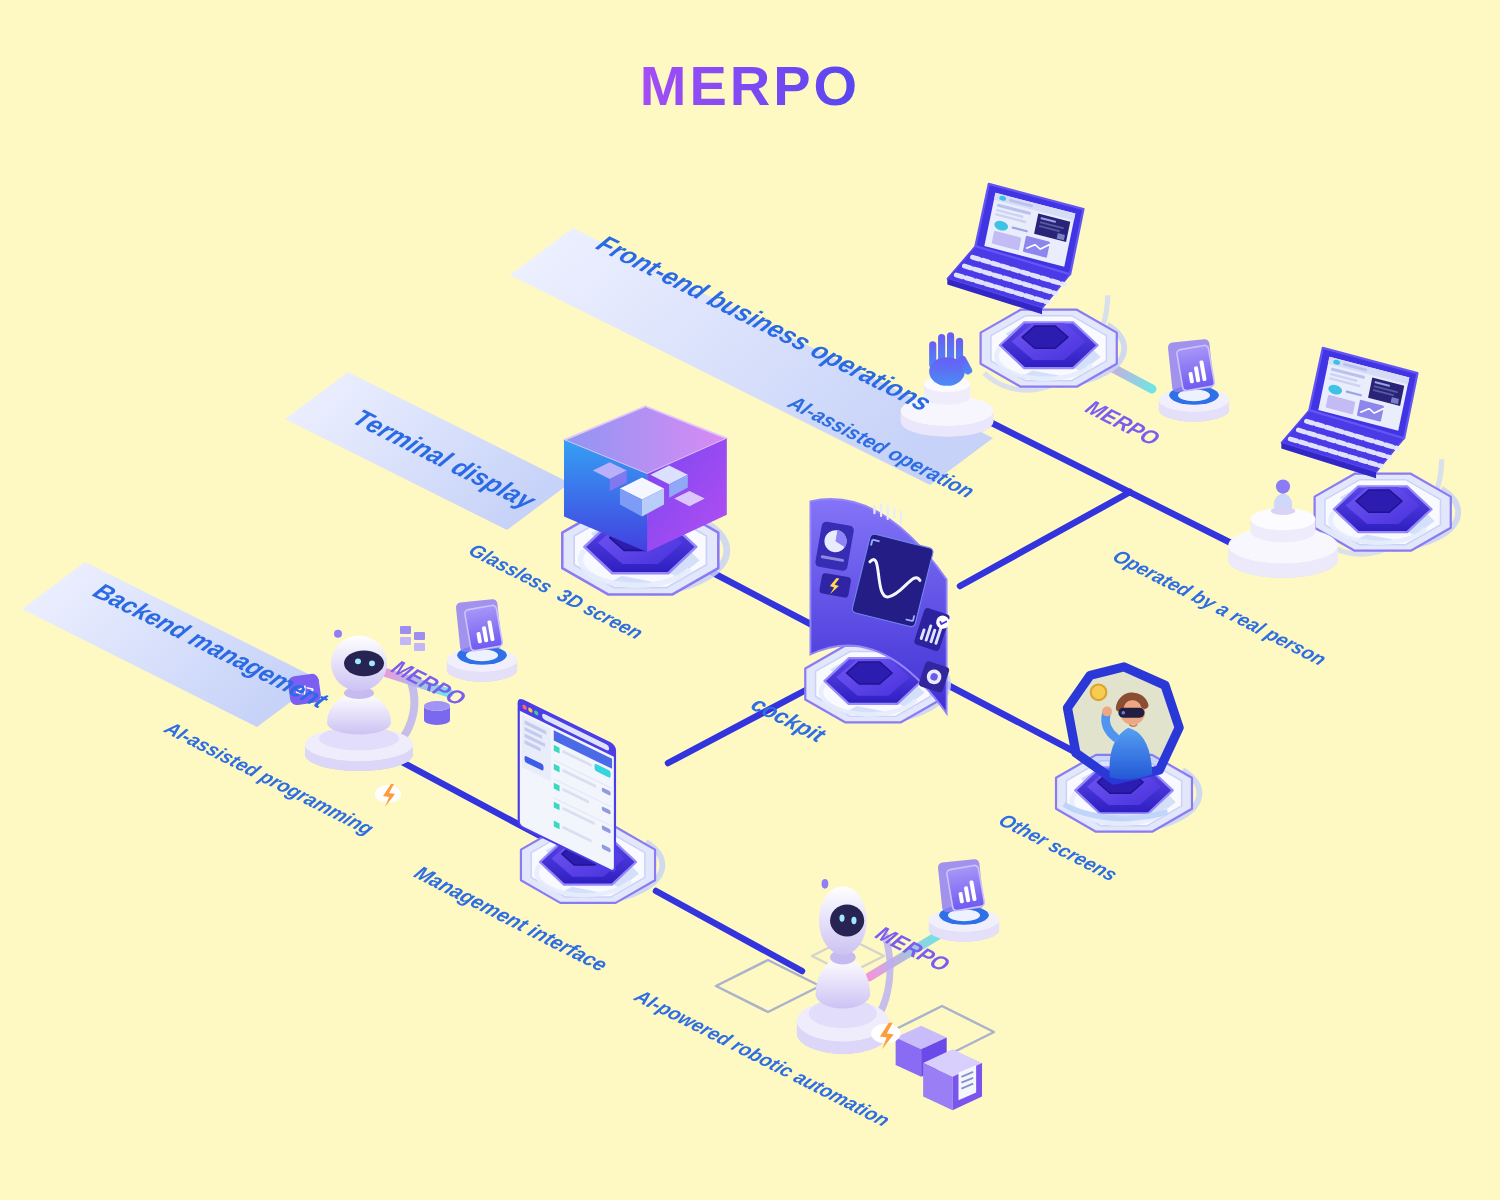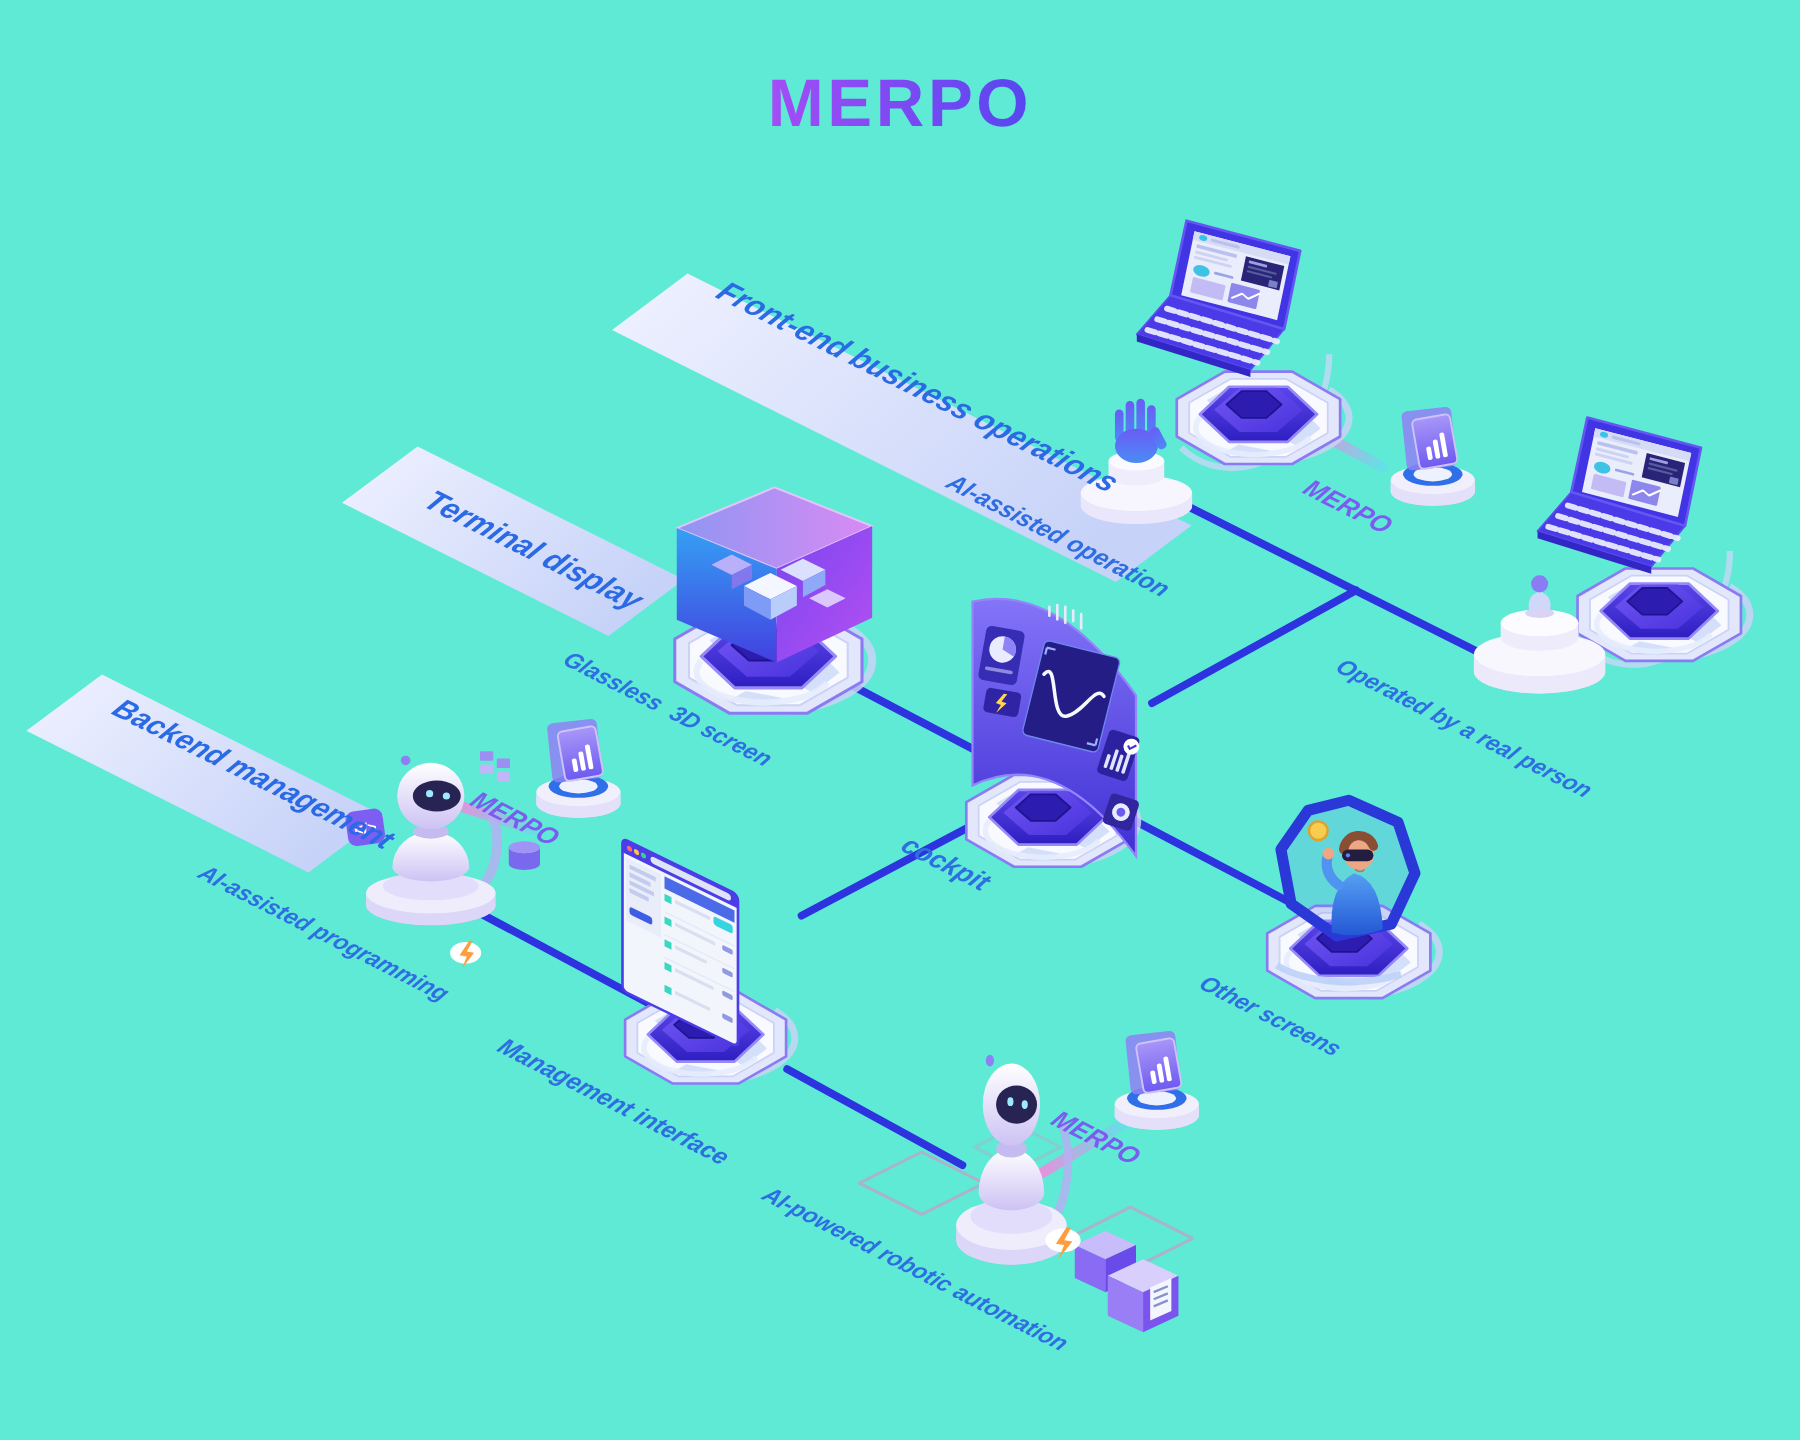--- a/index.html
+++ b/index.html
@@ -1,16 +1,16 @@
 <!DOCTYPE html>
 <html><head>
 <meta charset="utf-8">
 <style>
   html,body{margin:0;padding:0;background:#000;}
-  .canvas{position:relative;width:1500px;height:1200px;background:#5eead4;overflow:hidden;
+  .canvas{position:relative;width:1500px;height:1200px;background:#fef9c3;overflow:hidden;
           font-family:"Liberation Sans",sans-serif;}
   .scene{position:absolute;left:0;top:0;}
   svg{overflow:visible;}
   .title{position:absolute;top:58px;left:0;width:100%;text-align:center;margin:0;
          font:800 56px/1 "Liberation Sans",sans-serif;letter-spacing:3px;}
   .title span{display:inline-block;background:linear-gradient(90deg,#a44df6,#5646f0);
          -webkit-background-clip:text;background-clip:text;color:transparent;
          -webkit-text-fill-color:transparent;}
   .iso-label{position:absolute;font-weight:700;font-style:italic;color:#2e6ee2;
          transform-origin:0 0;transform:rotate(27deg) skewX(-12deg);white-space:pre;}

